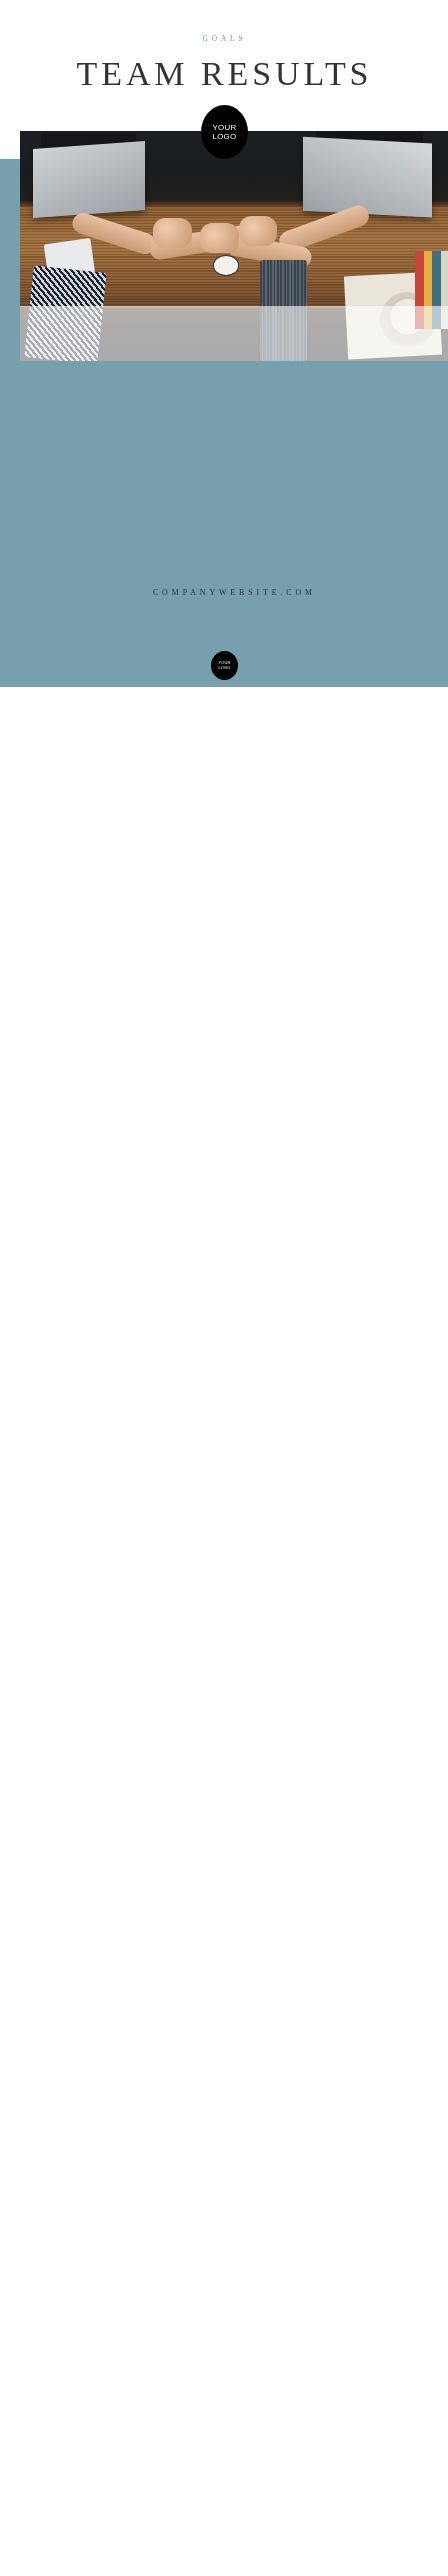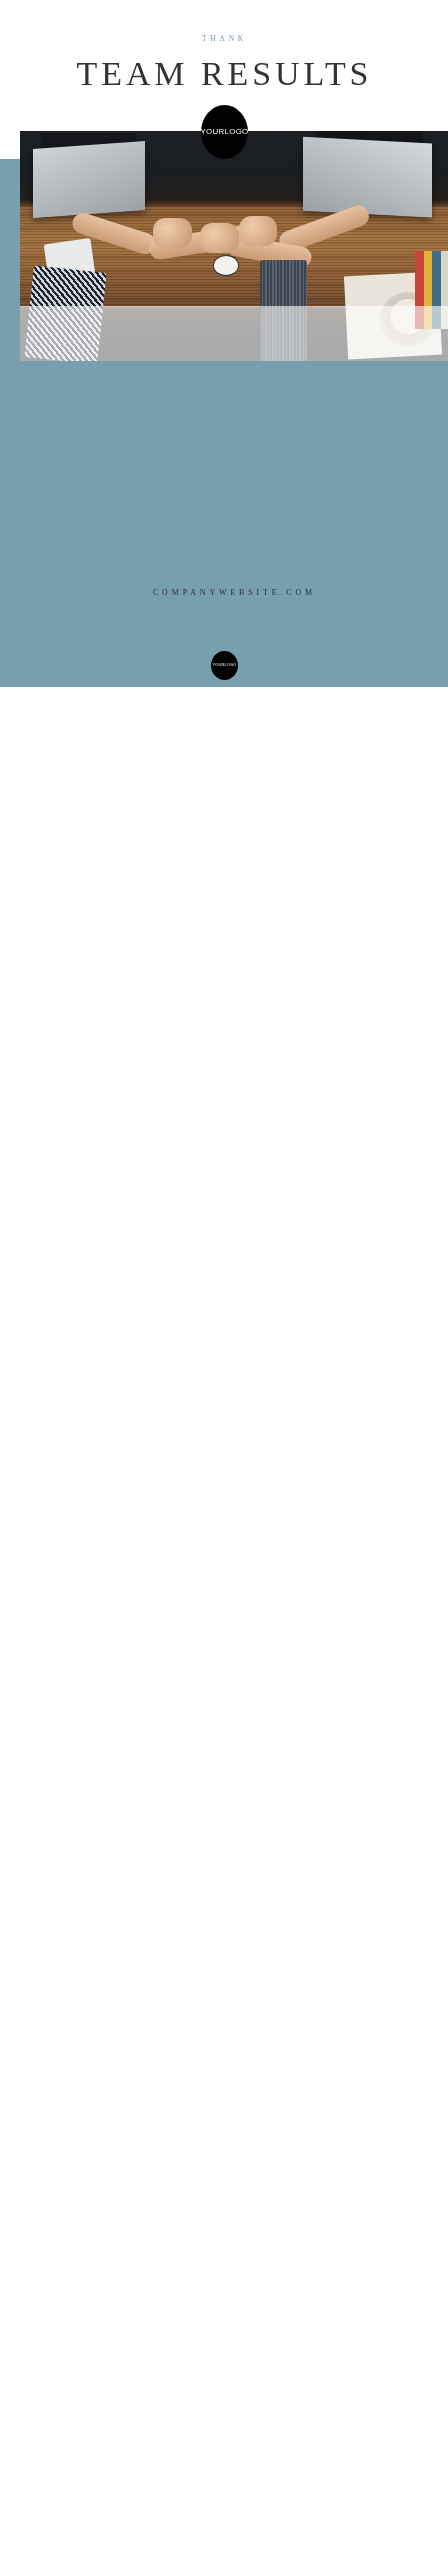--- a/index.html
+++ b/index.html
@@ -109,21 +109,21 @@
     text-align: center;
     font-family: "Liberation Serif", serif;
     font-size: 7.9px; letter-spacing: 3.9px; color: #2f2f2f;
   }
 
   .logo-badge {
     position: absolute;
     border-radius: 50%;
     background: #000000;
     color: #ffffff;
-    display: flex; flex-direction: row;
+    display: flex; flex-direction: column;
     align-items: center; justify-content: center;
     font-family: "Liberation Sans", sans-serif;
     line-height: 1.15;
     text-align: center;
   }
   .logo-cover { left: 201px; top: 105px; width: 47px; height: 54px; font-size: 7.9px; letter-spacing:0.3px; }
   .logo-dash  { left: 211px; top: 651px; width: 27px; height: 29px; font-size: 3.9px; letter-spacing:0.2px; }
   .logo-hl    { left: 211px; top: 1301px; width: 27px; height: 29px; font-size: 3.9px; letter-spacing:0.2px; }
   .logo-thanks{ left: 35px;  top: 1948px; width: 46px; height: 46px; font-size: 7.3px; letter-spacing:0.3px; }
 
@@ -340,21 +340,21 @@
     font-size: 6.5px; letter-spacing: 3.4px; color: #ffffff;
   }
 </style>
 </head>
 <body>
 
 <div class="page">
 
   <section class="cover">
 
-    <div class="cover-eyebrow">THANK</div>
+    <div class="cover-eyebrow">GOALS</div>
     <h1 class="cover-title">TEAM RESULTS</h1>
 
     <div class="cover-teal"></div>
     <div class="cover-white-wedge"></div>
 
     <div class="cover-photo">
       <div class="cp-layer cp-screen-l"></div>
       <div class="cp-layer cp-screen-r"></div>
       <div class="cp-layer cp-wood"></div>
       <div class="cp-layer cp-lap-l"></div>

